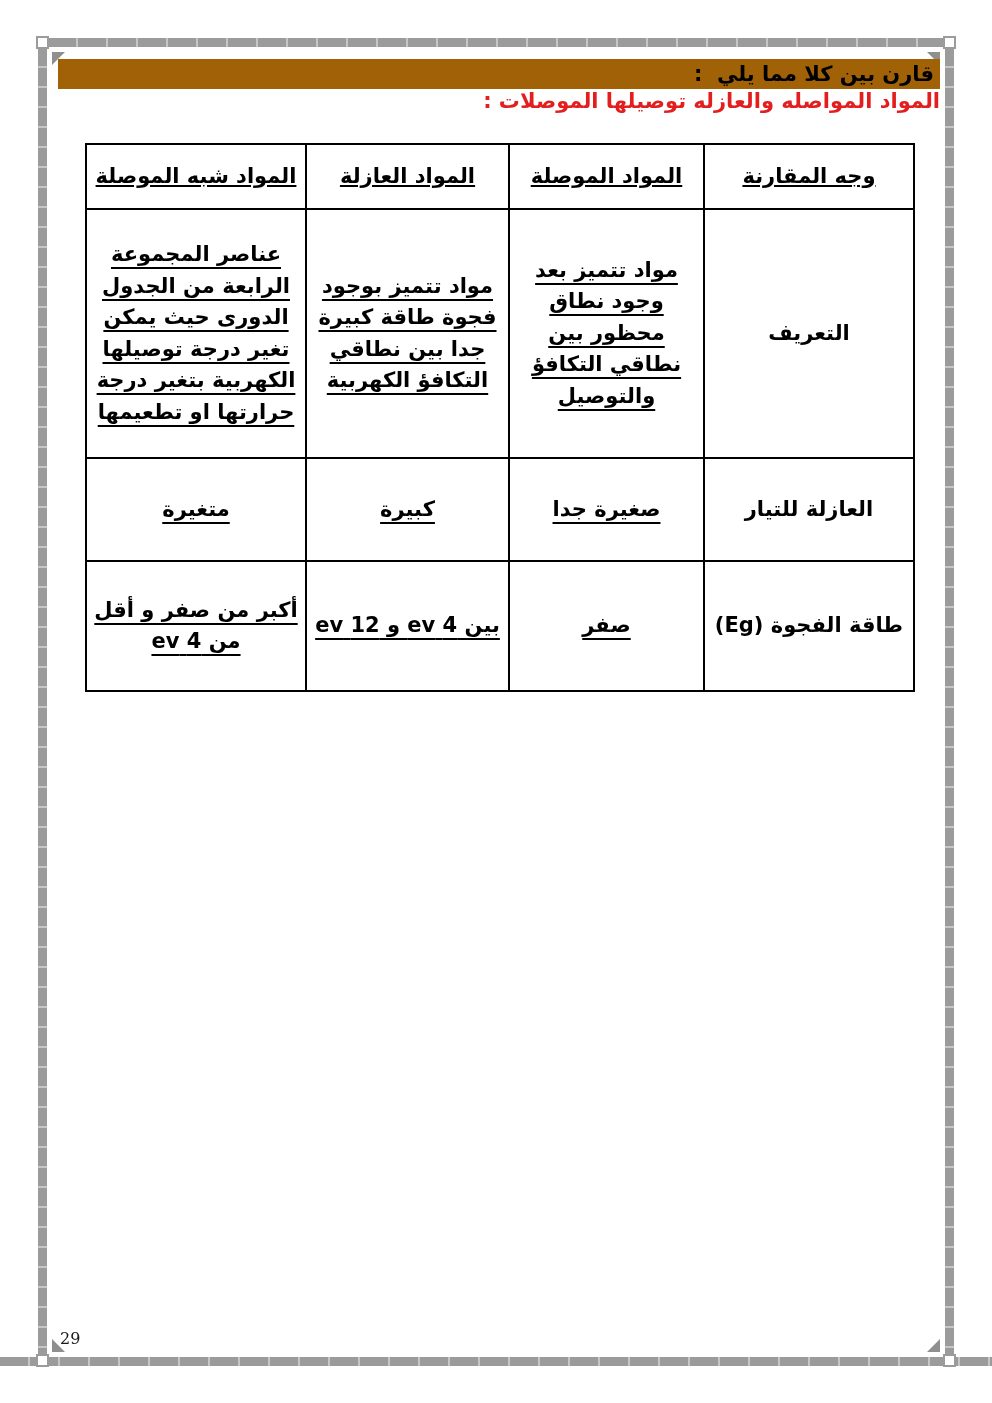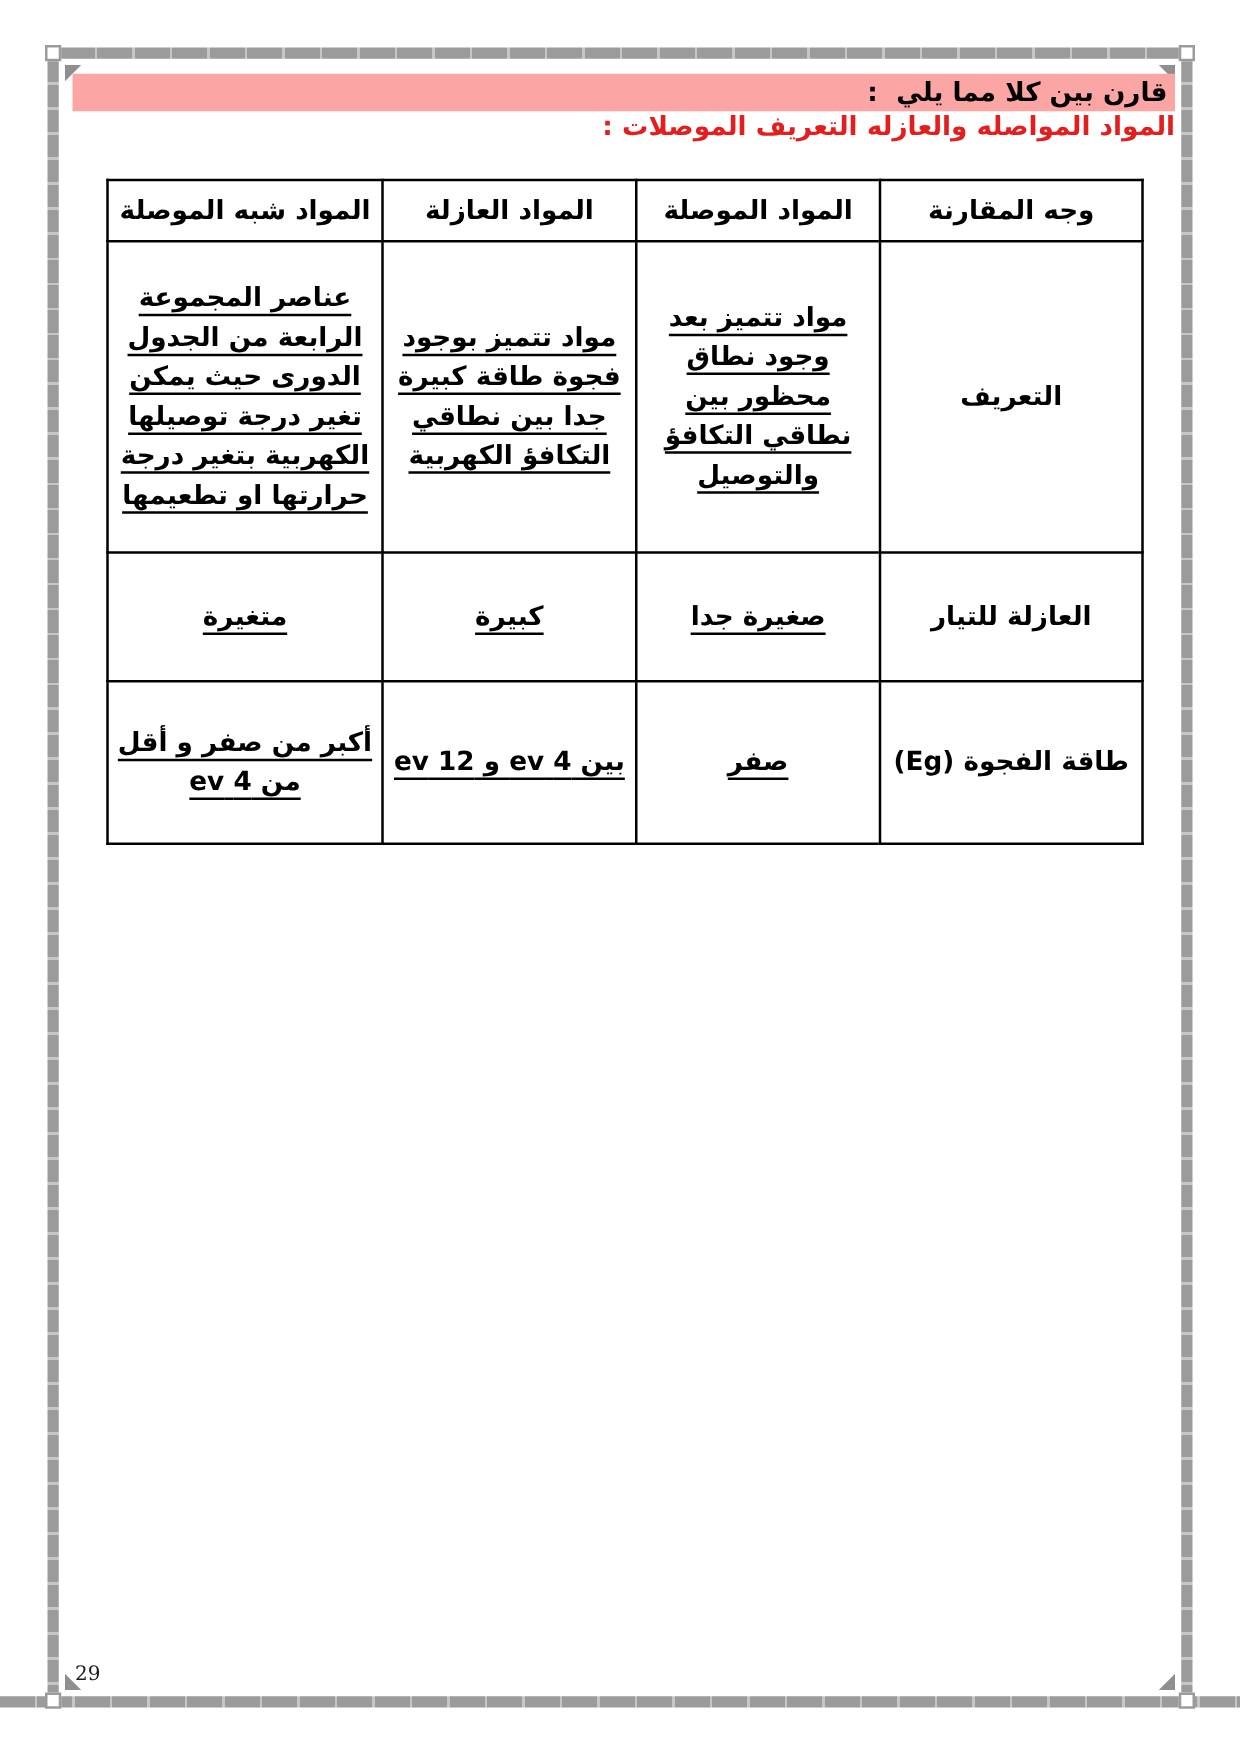--- a/index.html
+++ b/index.html
@@ -31,21 +31,21 @@
 
   .tri { position:absolute; width:0; height:0; }
   #tri-tl { left:52px;  top:52px;   border-top:13px solid #8f8f8f;    border-right:13px solid transparent; }
   #tri-tr { left:927px; top:52px;   border-top:13px solid #8f8f8f;    border-left:13px solid transparent; }
   #tri-bl { left:52px;  top:1339px; border-bottom:13px solid #8f8f8f; border-right:13px solid transparent; }
   #tri-br { left:927px; top:1339px; border-bottom:13px solid #8f8f8f; border-left:13px solid transparent; }
 
   
   #prompt-bar {
     position:absolute; left:58px; top:59px; width:882px; height:30px;
-    background:#fca5a5;
+    background:#a16207;
     direction:rtl; text-align:right;
     font-size:21px; font-weight:bold; color:#000;
     line-height:30px; padding-right:6px; box-sizing:border-box;
   }
   #prompt-subtitle {
     position:absolute; right:52px; top:88px;
     direction:rtl; text-align:right;
     font-size:21px; font-weight:bold; color:#e31e1e;
     line-height:26px; white-space:nowrap;
   }
@@ -56,21 +56,21 @@
     border-collapse:collapse; table-layout:fixed;
     width:828px; direction:rtl;
     font-weight:bold; color:#000;
   }
   table.cmp td {
     border:2px solid #000;
     text-align:center; vertical-align:middle;
     padding:2px 5px; box-sizing:border-box;
     font-size:21px; line-height:1.5;
   }
-  tr.row-head td { height:49px; }
+  tr.row-head td { height:65px;text-decoration:underline; }
   tr.row-def  td { height:249px; }
   tr.row-res  td { height:103px; }
   tr.row-eg   td { height:130px; }
   td.u {
     text-decoration:underline;
     text-decoration-thickness:2px;
     text-underline-offset:6px;
   }
 
   
@@ -95,21 +95,21 @@
 
 <div class="tri" id="tri-tl"></div>
 <div class="tri" id="tri-tr"></div>
 <div class="tri" id="tri-bl"></div>
 <div class="tri" id="tri-br"></div>
 
 <div id="prompt-bar">
   <span>قارن بين كلا مما يلي&nbsp;&nbsp;:</span>
 </div>
 
-<div id="prompt-subtitle">المواد المواصله والعازله التعريف الموصلات :</div>
+<div id="prompt-subtitle">المواد المواصله والعازله توصيلها الموصلات :</div>
 
 <div id="table-wrap">
   <table class="cmp">
     <colgroup>
       <col style="width:210px">
       <col style="width:195px">
       <col style="width:203px">
       <col style="width:220px">
     </colgroup>
     <tbody>

